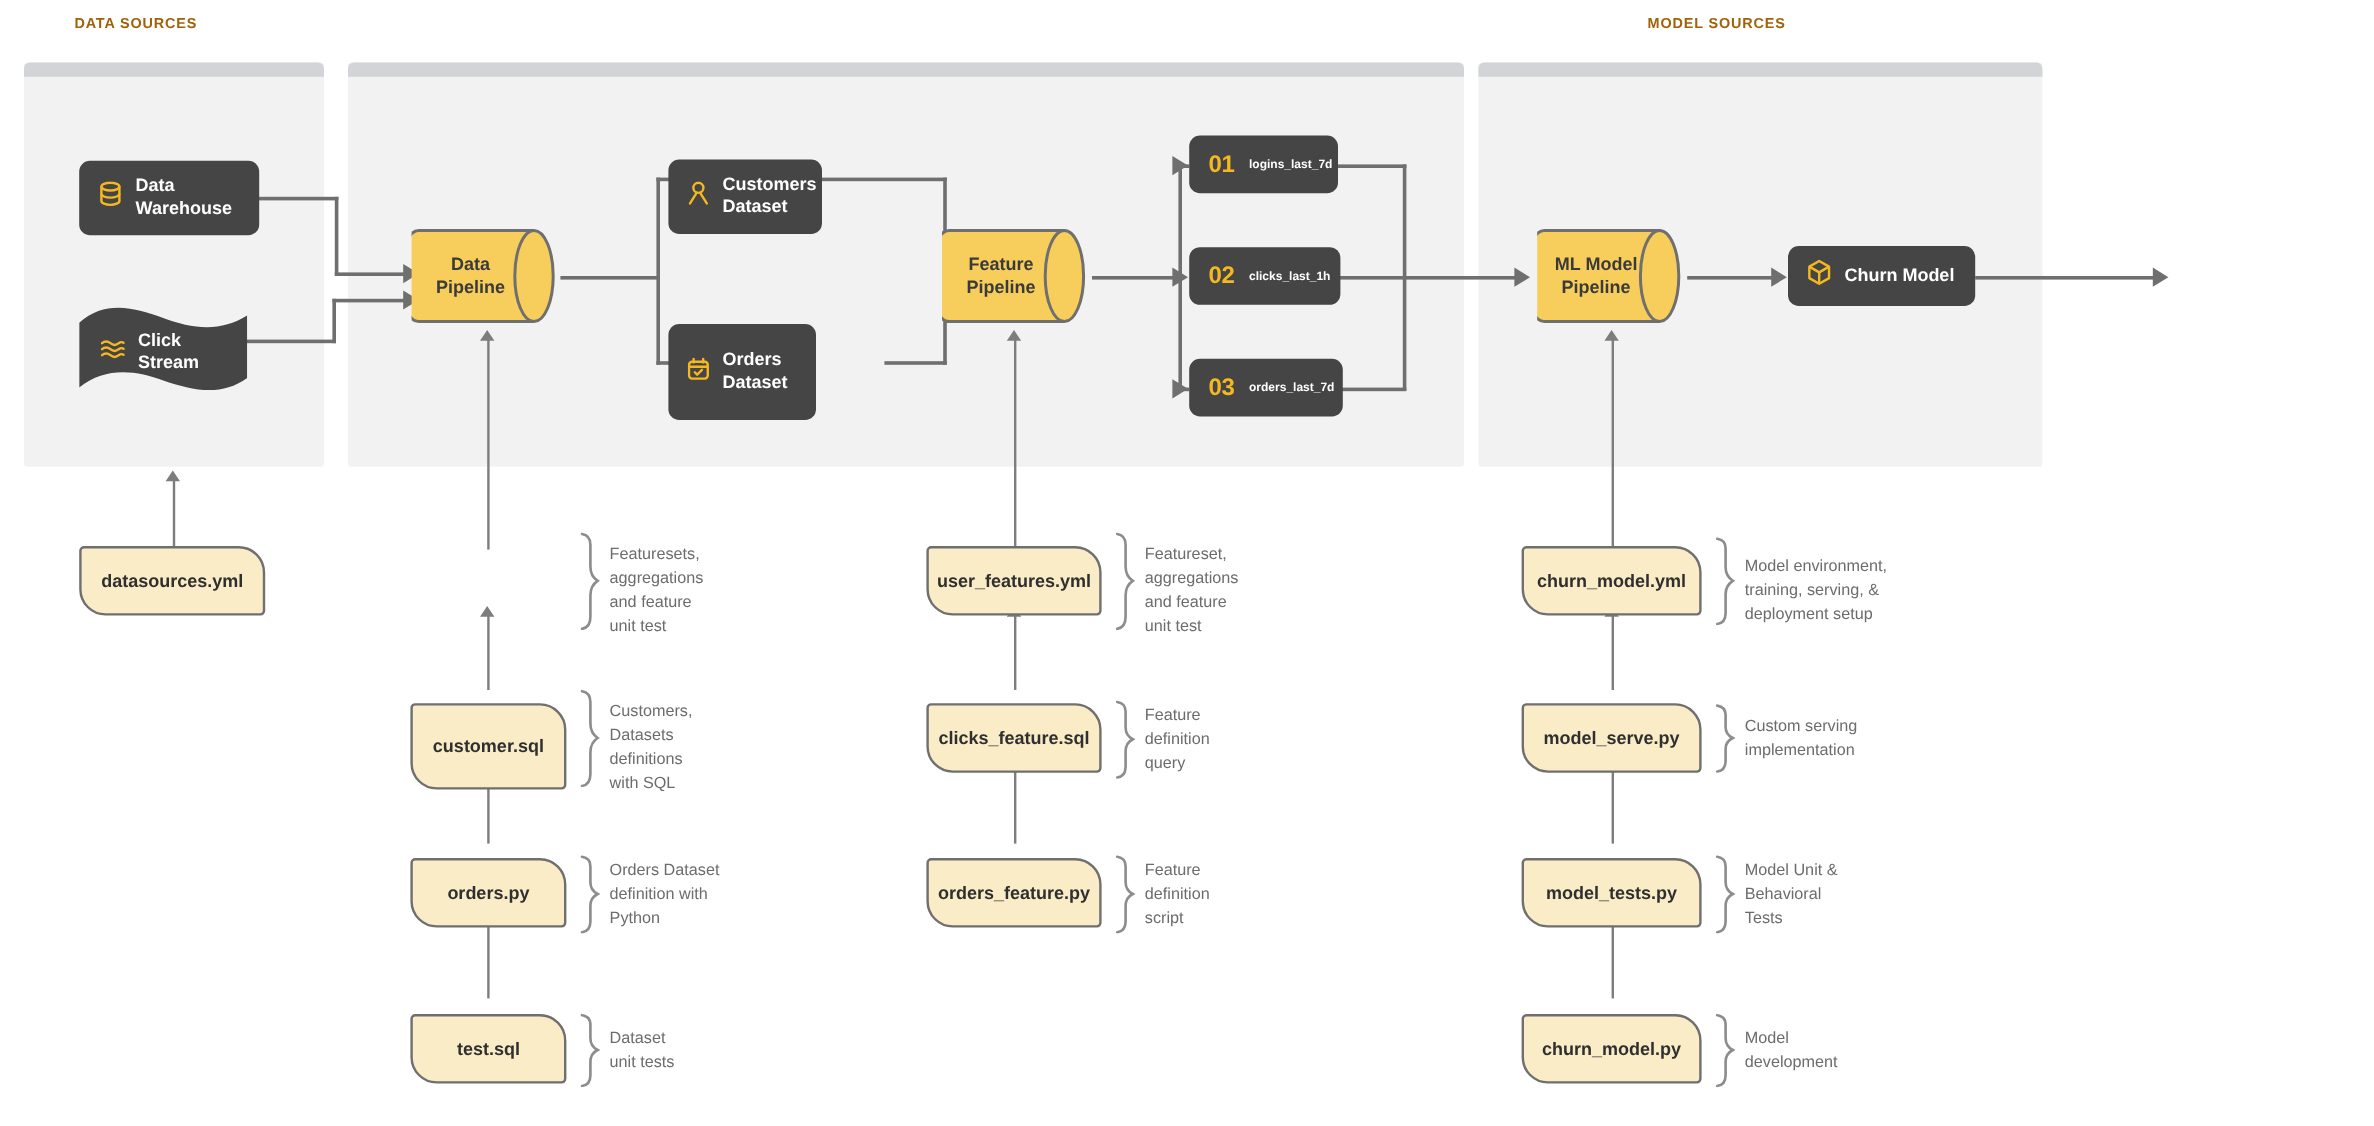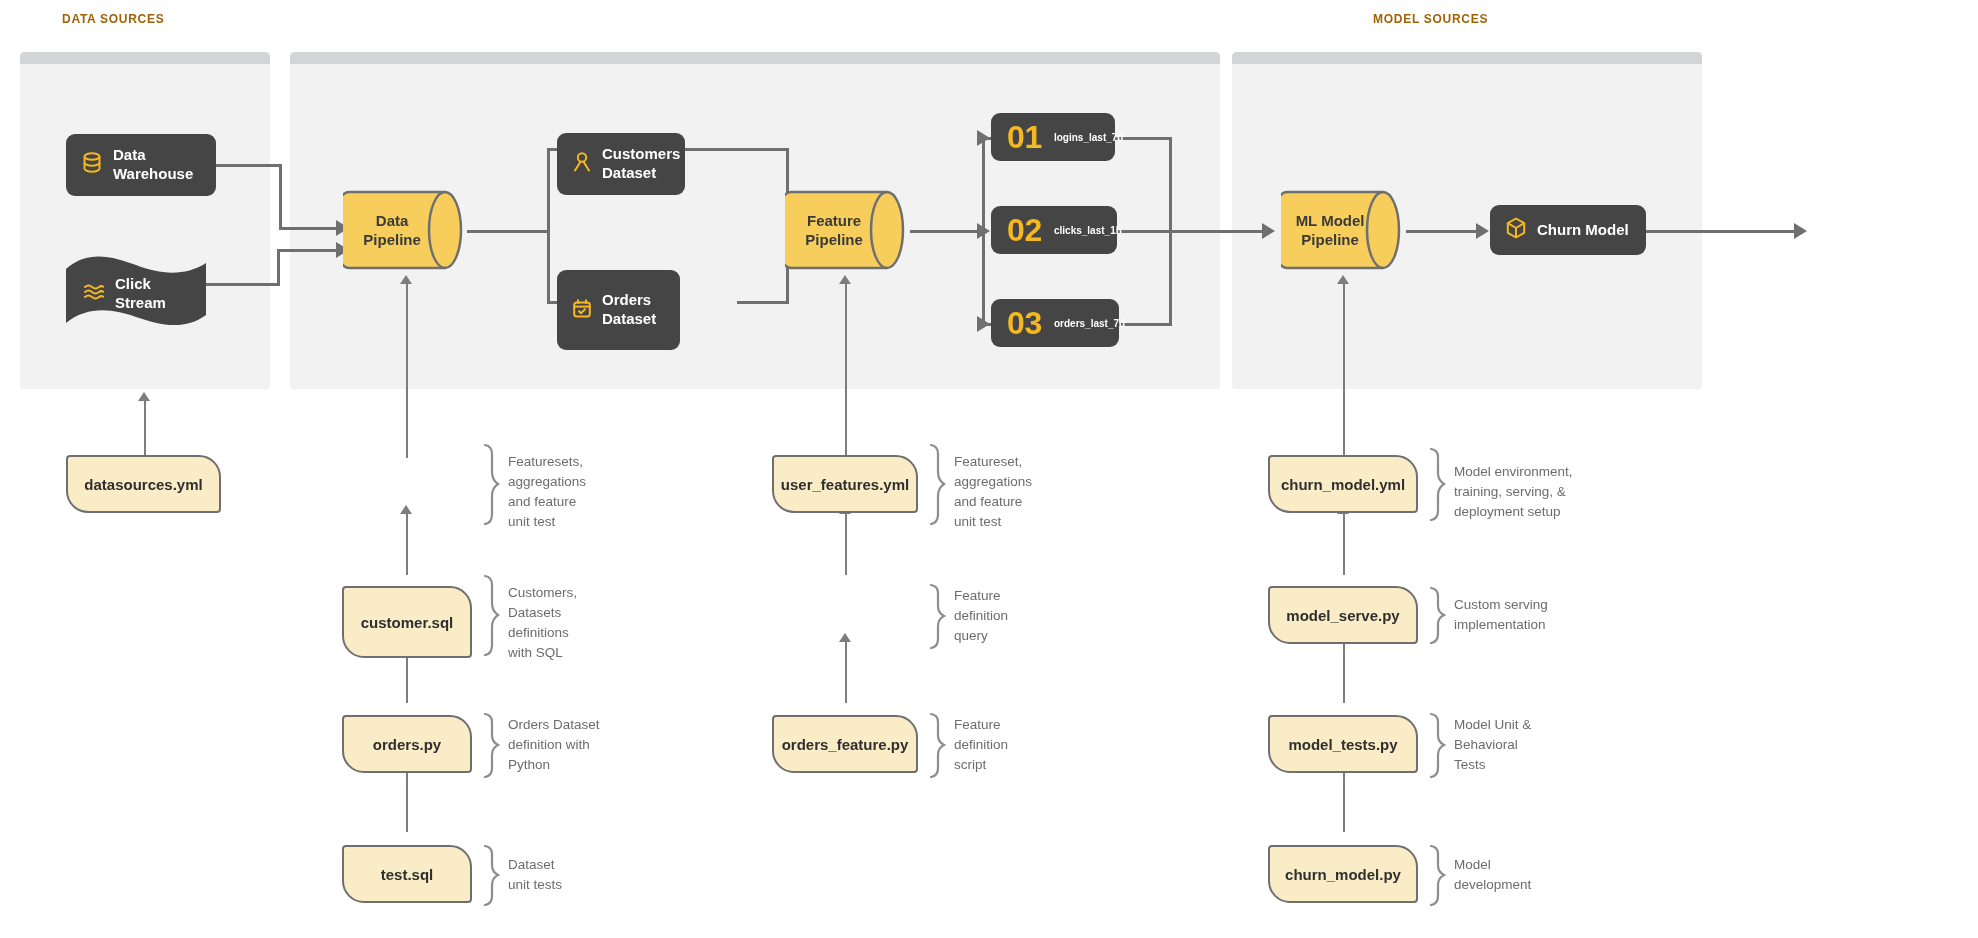--- a/index.html
+++ b/index.html
@@ -64,21 +64,21 @@
     position: absolute;
     background: #454545;
     border-radius: 9px;
     display: flex;
     align-items: center;
     gap: 12px;
     padding: 0 16px;
   }
   .chip .num {
     color: #f5b820;
-    font-size: 32px;
+    font-size: 20px;
     font-weight: bold;
     letter-spacing: -0.01em;
   }
   .chip .nm {
     color: #ffffff;
     font-size: 10px;
     font-weight: bold;
   }
 
   
@@ -385,20 +385,23 @@
   <div class="brace" style="left:928px; top:443px;">
     <svg width="18" height="82" viewBox="0 0 18 82">
         <path d="M3 2 q7 1 7 9 v18 q0 8 6 12 q-6 4 -6 12 v18 q0 9 -7 10" fill="none" stroke="#8d8d8d" stroke-width="2.2" stroke-linecap="round"></path>
       </svg>
   </div>
   <div class="anno" style="left:954px; top:452px;">Featureset,
 aggregations
 and feature
 unit test</div>
 
+  <div class="fcard" style="left:772px; top:586px; width:146px; height:58px;">
+    <span>clicks_feature.sql</span>
+  </div>
   <div class="brace" style="left:928px; top:583px;">
     <svg width="18" height="66" viewBox="0 0 18 66">
         <path d="M3 2 q7 1 7 8 v13 q0 7 6 10 q-6 3 -6 10 v13 q0 8 -7 9" fill="none" stroke="#8d8d8d" stroke-width="2.2" stroke-linecap="round"></path>
       </svg>
   </div>
   <div class="anno" style="left:954px; top:586px;">Feature
 definition
 query</div>
 
   <div class="fcard" style="left:772px; top:715px; width:146px; height:58px;">

